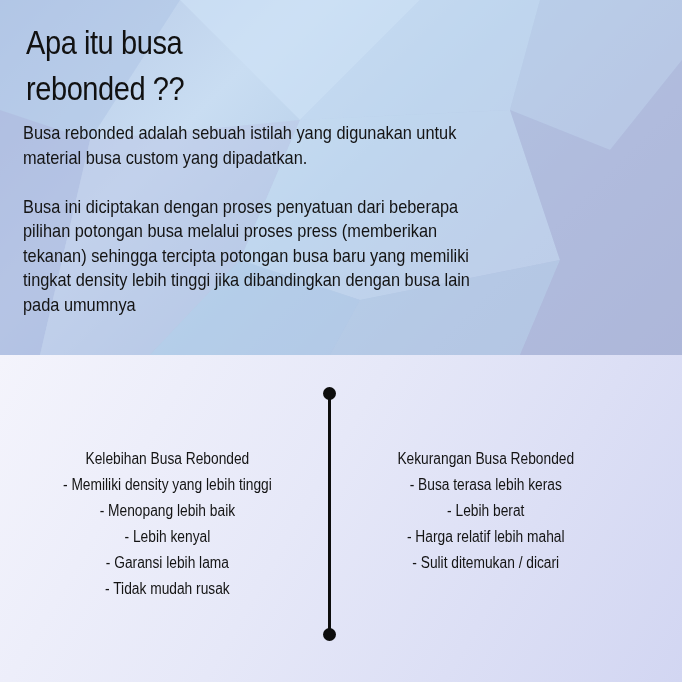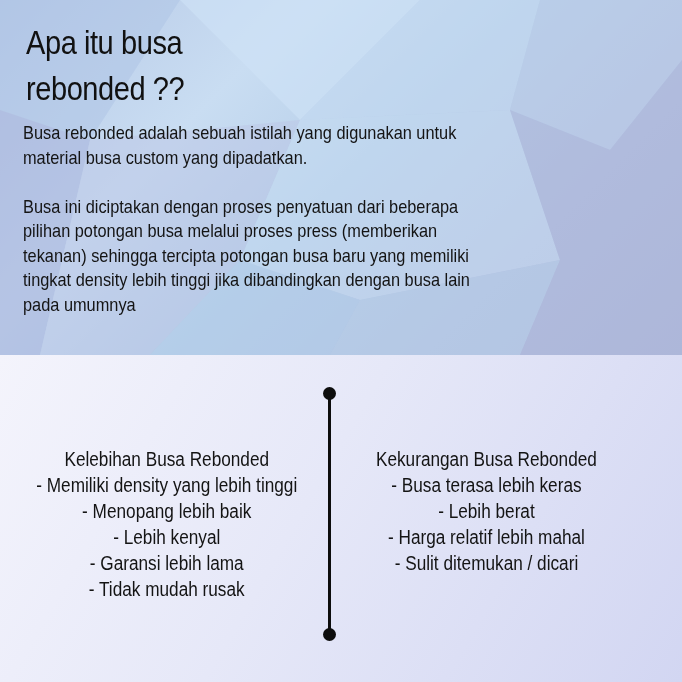--- a/index.html
+++ b/index.html
@@ -42,21 +42,21 @@
       background: #0d0d0d;
     }
     .dot {
       position: absolute; width: 13px; height: 13px; border-radius: 50%;
       background: #0d0d0d;
     }
     .dot.top-dot { left: 323px; top: 387px; }
     .dot.bottom-dot { left: 323px; top: 628px; }
     .col {
       position: absolute; text-align: center;
-      font-size: 20px; line-height: 26px;
+      font-size: 16px; line-height: 26px;
       color: #141414;
     }
     .col .inner { display: inline-block; transform: scaleX(0.86); transform-origin: center top; white-space: nowrap; }
     .col-left { left: 0px; width: 334px; top: 446px; }
     .col-right { left: 320px; width: 332px; top: 446px; }
     .col div.line { display: block; }
   </style>
 </head>
 <body>
 

